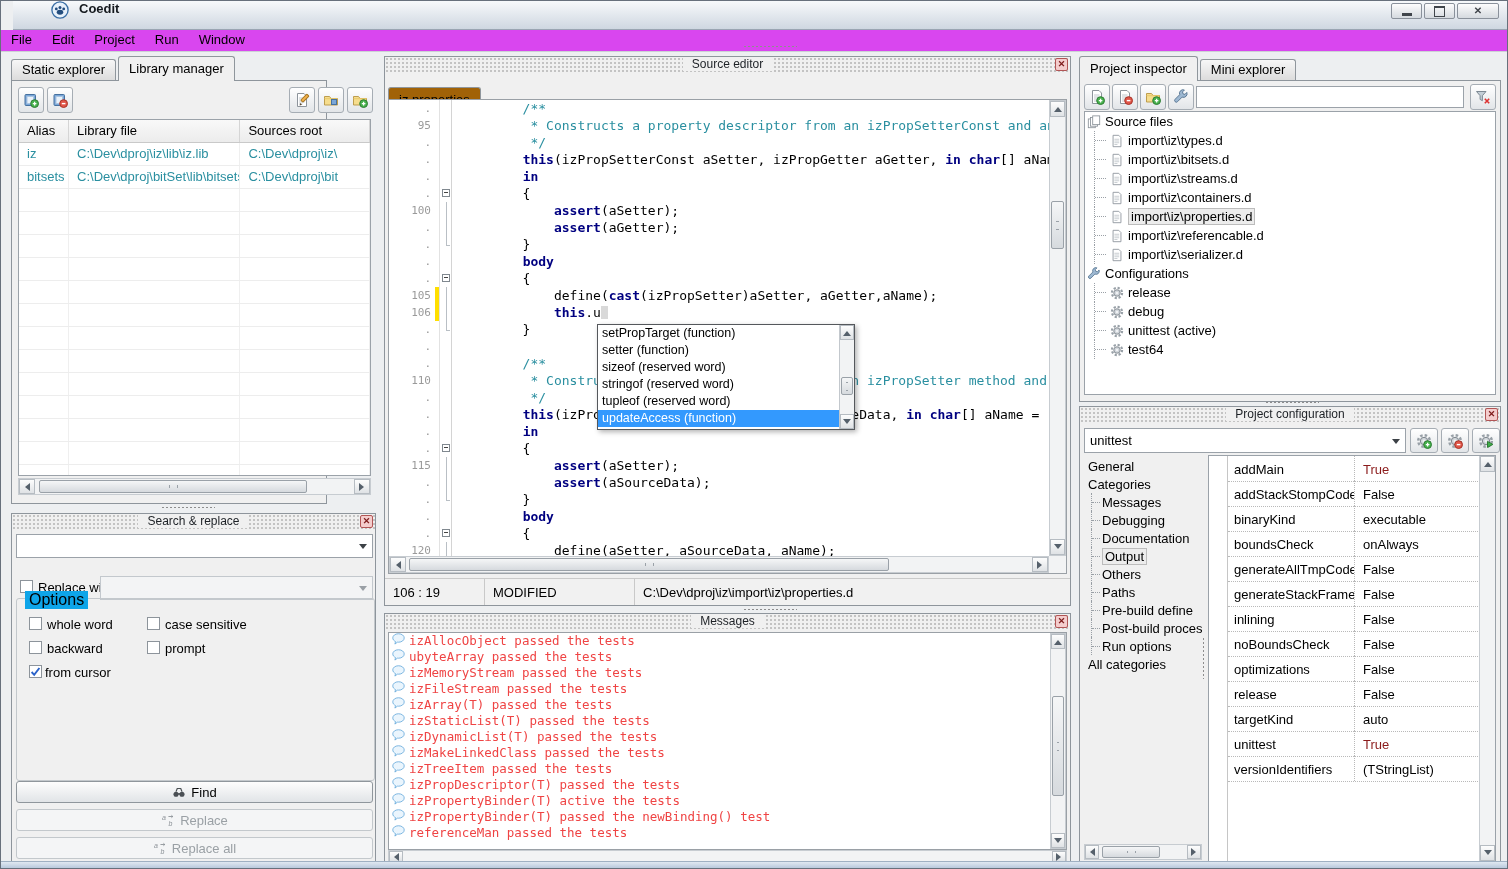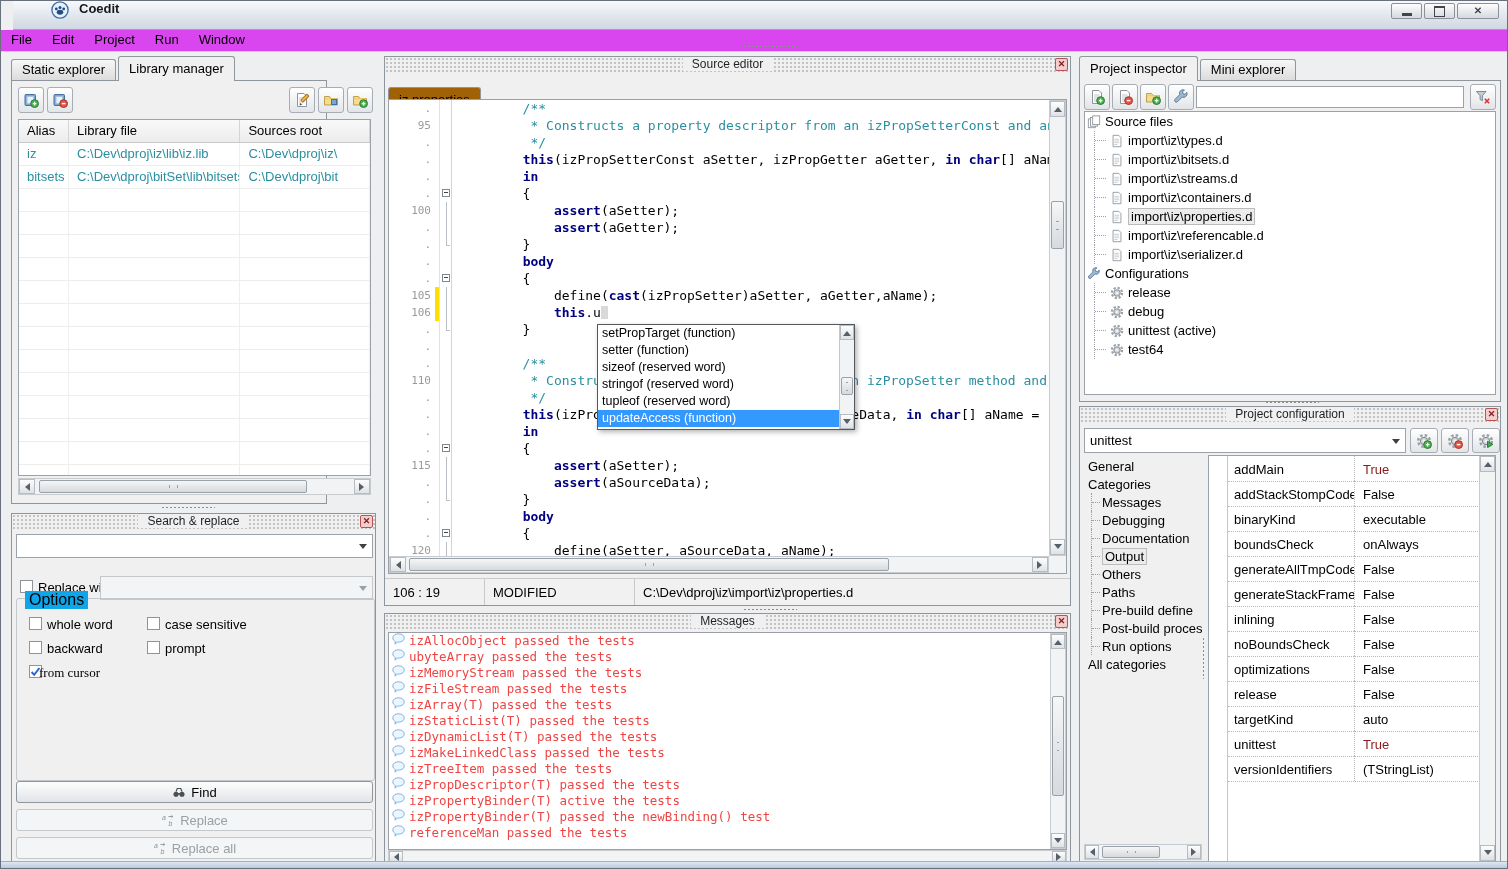--- a/index.html
+++ b/index.html
@@ -336,21 +336,21 @@
           <span class="cblabel" style="left: 148px; top: 18px;">case sensitive</span>
           <span class="cb" style="left: 12px; top: 42px;"></span>
           <span class="cblabel" style="left: 30px; top: 42px;">backward</span>
           <span class="cb" style="left: 130px; top: 42px;"></span>
           <span class="cblabel" style="left: 148px; top: 42px;">prompt</span>
           <span class="cb" style="left: 12px; top: 66px;">
             <svg viewBox="0 0 13 13">
               <path d="M2.6 7l2.6 2.8 5.2-6.8" fill="none" stroke="#2a62c9" stroke-width="1.9"></path>
             </svg>
           </span>
-          <span class="cblabel" style="left: 22px; top: 66px; font-family: Liberation Serif, serif;">from cursor</span>
+          <span class="cblabel" style="left: 28px; top: 66px;">from cursor</span>
         </div>
     </div>
     <div id="searchBtns">
         <div class="pushbtn" style="left: 4px; width: 357px; top: 267px;">
           <span class="icon sm">
             <svg viewBox="0 0 16 16">
               <circle cx="4.6" cy="10.6" r="2.9" fill="#4a4f54"></circle>
               <circle cx="11.4" cy="10.6" r="2.9" fill="#4a4f54"></circle>
               <path d="M4.6 7.6L6 4h4l1.4 3.6" fill="none" stroke="#4a4f54" stroke-width="1.4"></path>
               <path d="M6.8 10.2h2.4" stroke="#4a4f54" stroke-width="1.8"></path>

